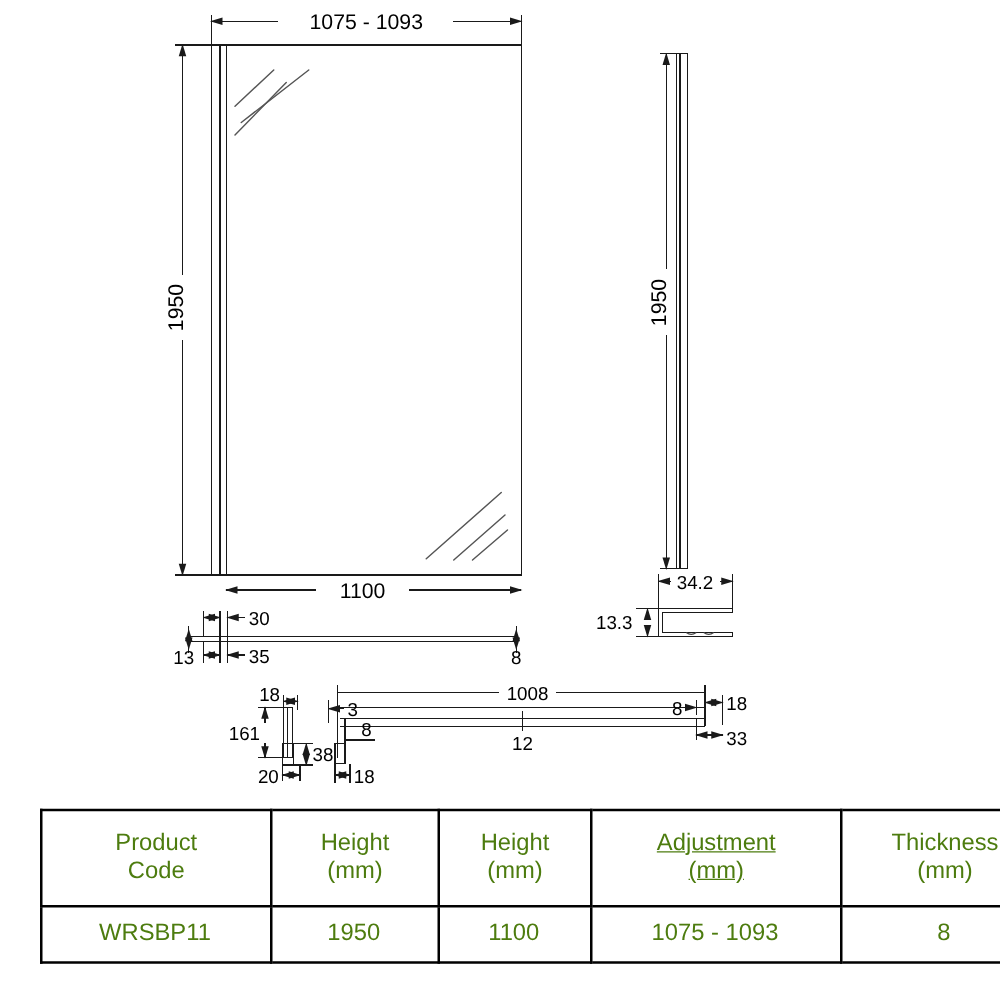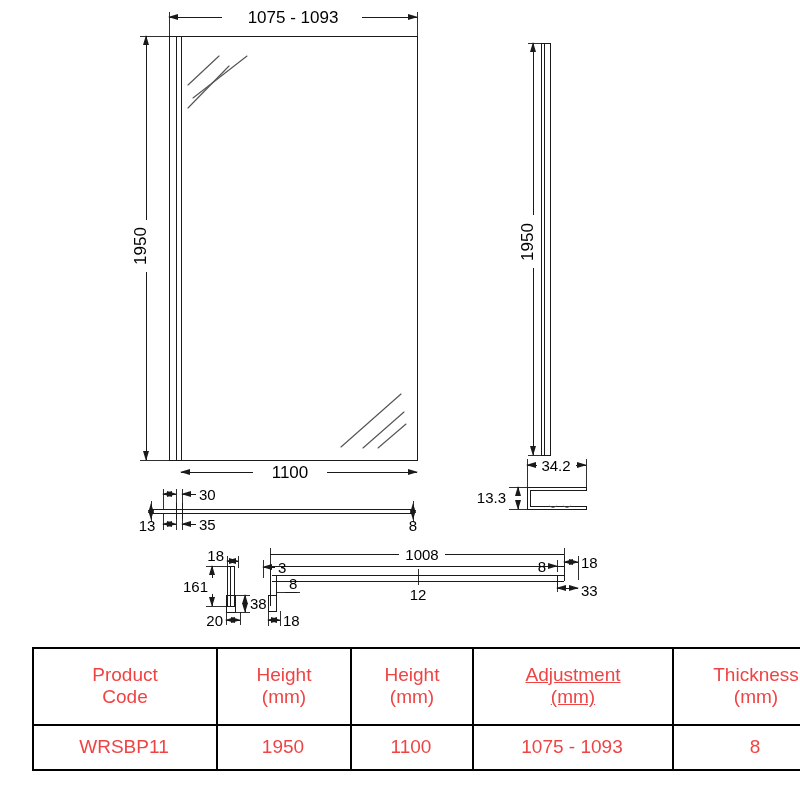--- a/index.html
+++ b/index.html
@@ -79,21 +79,21 @@
     table-layout: fixed;
     background: #ffffff;
   }
   table.spec th,
   table.spec td {
     border: 2px solid #000000;
     text-align: center;
     vertical-align: middle;
     font-family: "Liberation Sans", sans-serif;
     font-weight: normal;
-    color: #ef4444;
+    color: #4d7c0f;
   }
   table.spec th {
     font-size: 19px;
     line-height: 1.18;
     padding: 6px 2px 7px 2px;
     height: 62px;
   }
   table.spec td {
     font-size: 19px;
     padding: 5px 2px 6px 0;

